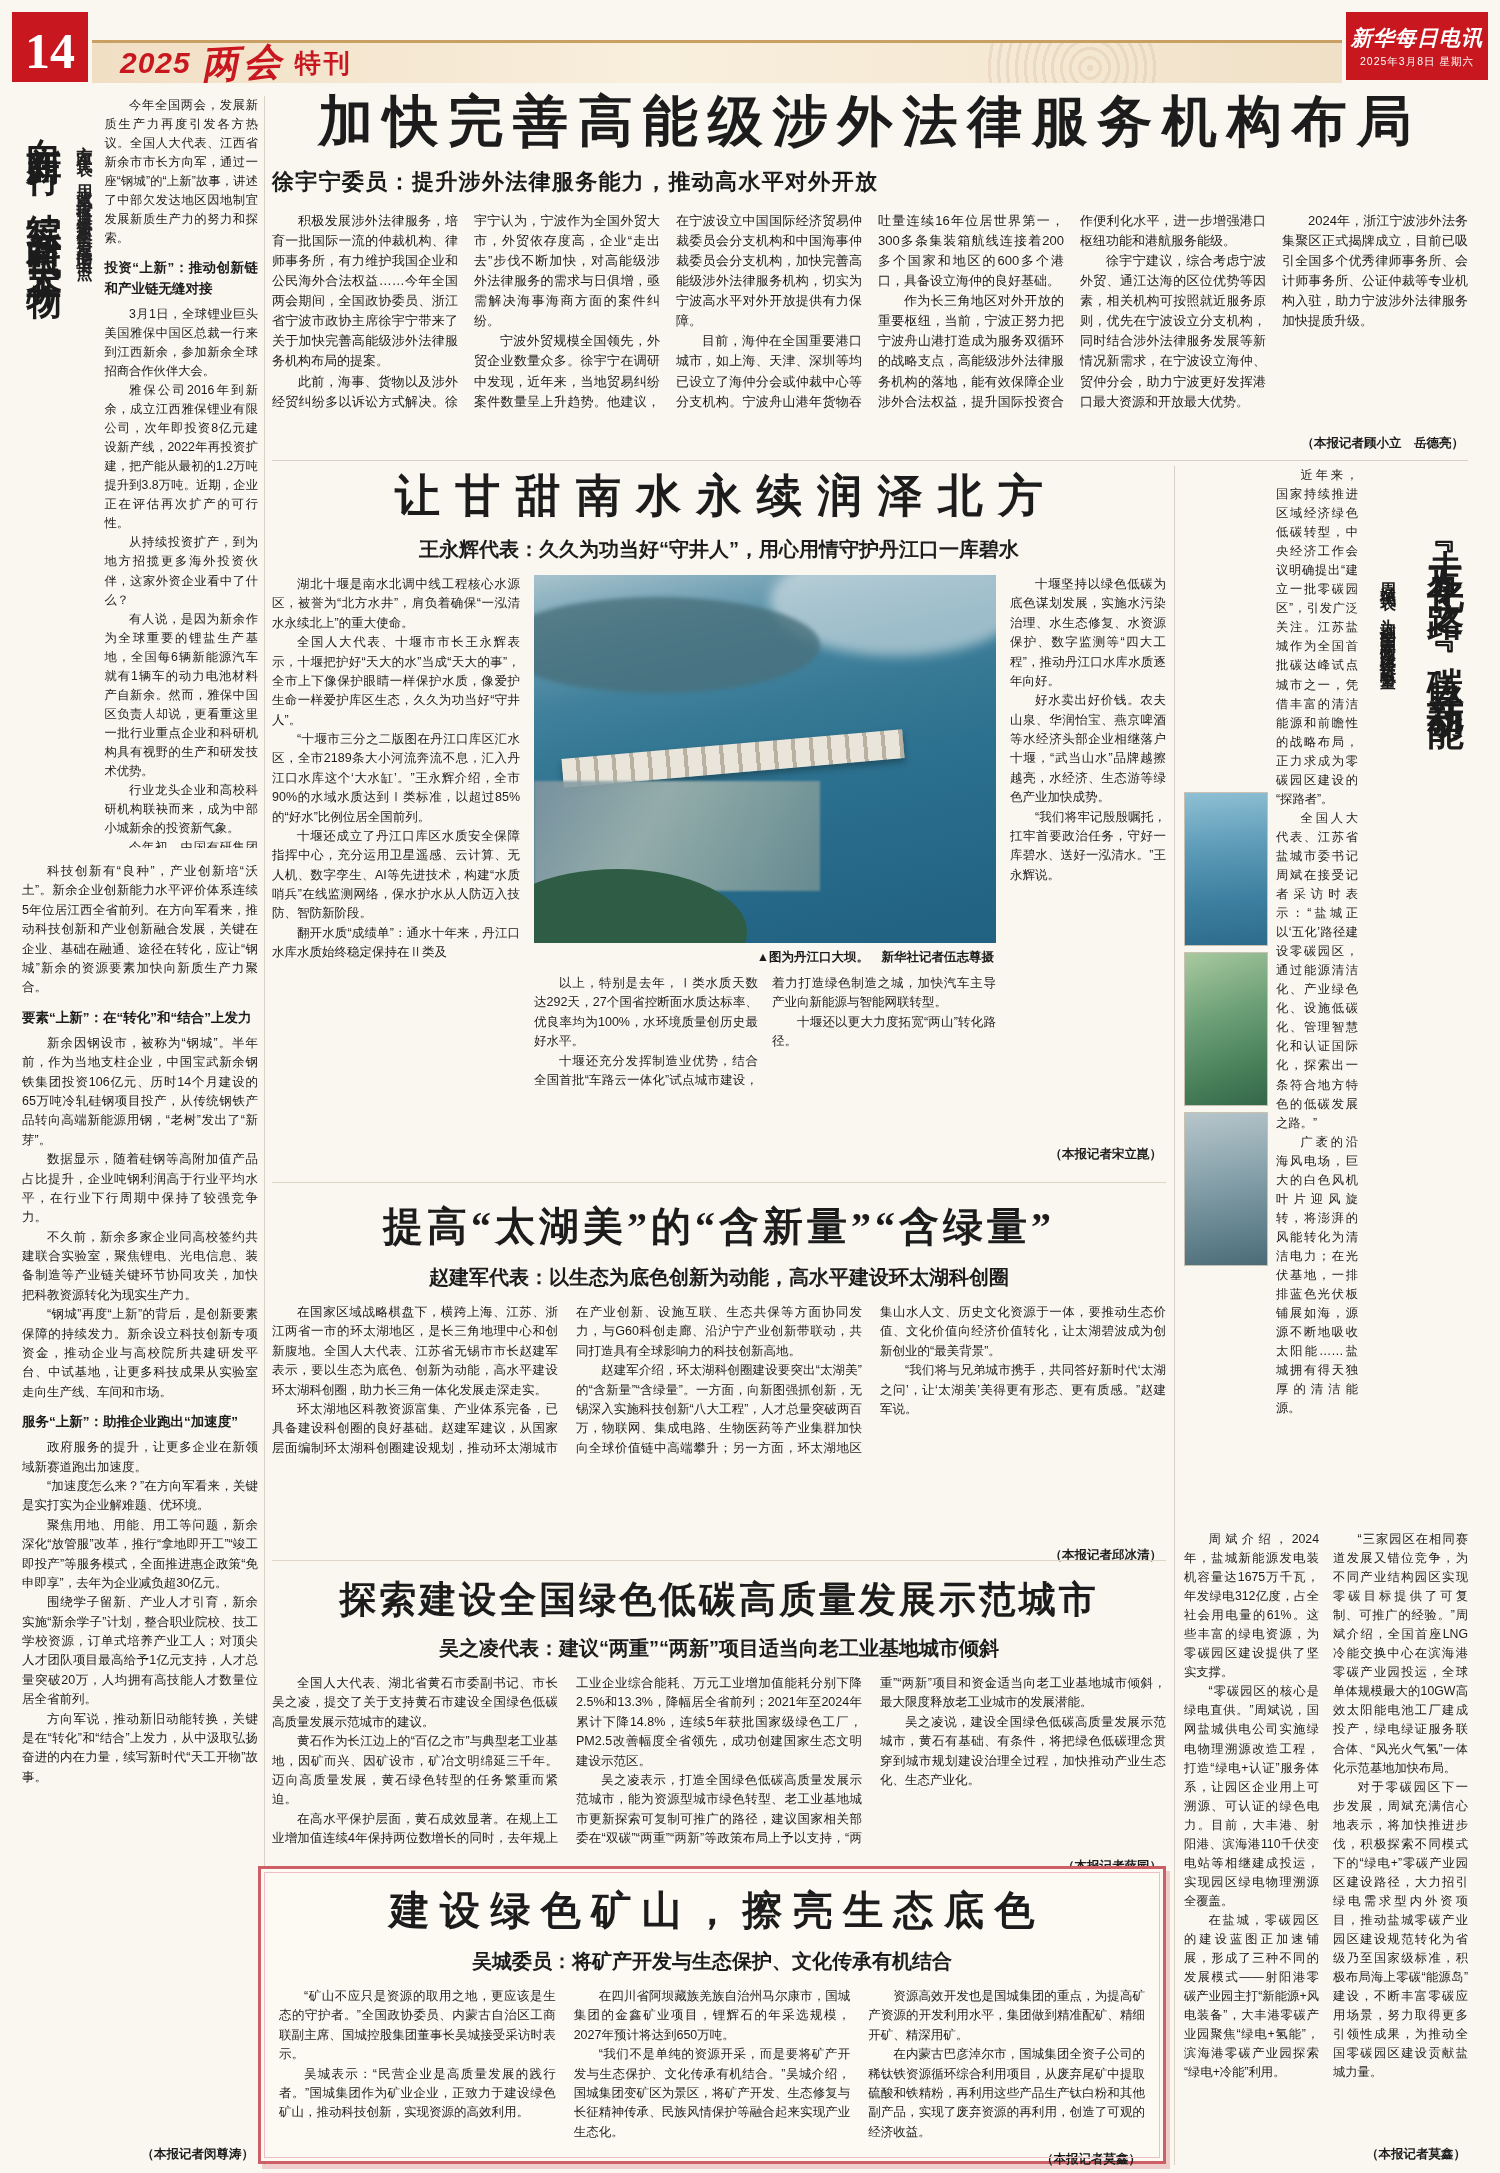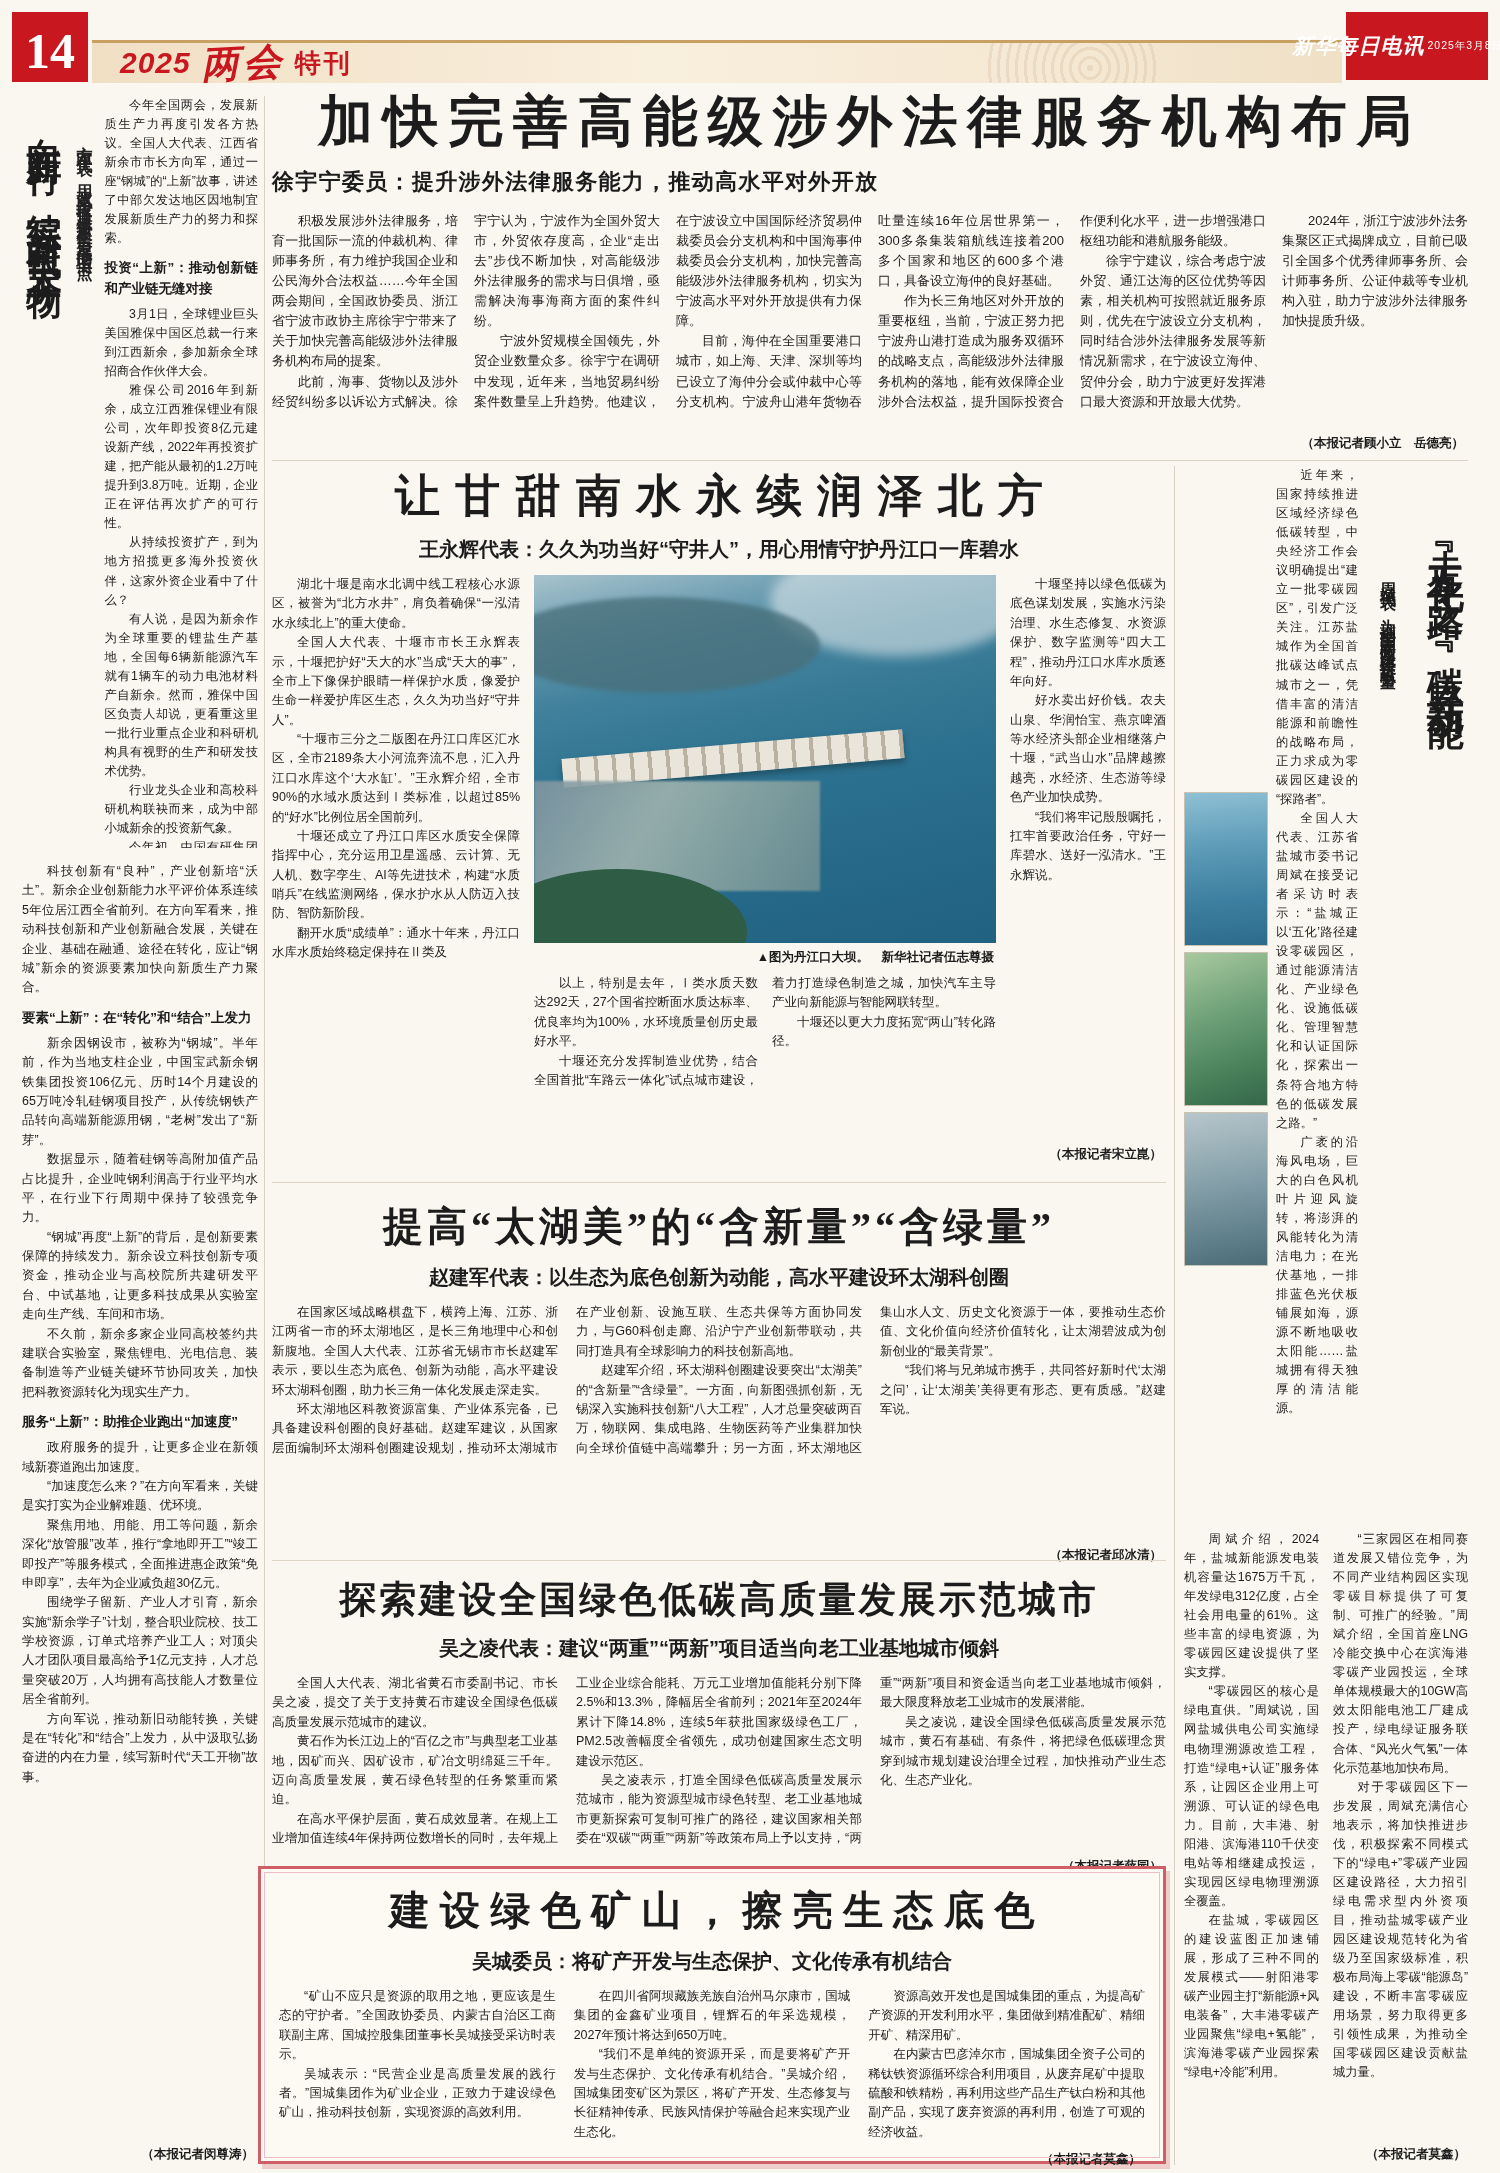--- a/index.html
+++ b/index.html
@@ -20,21 +20,21 @@
     background:linear-gradient(90deg,#f1dfc4 0%,#f9efdd 45%,#f4e7d1 80%,#efe0c6 100%);
     border-top:3px solid #c9a063;display:flex;align-items:center;gap:10px;padding-left:28px;overflow:hidden;}
   .ban-year{color:#c8171e;font-size:30px;font-weight:900;font-style:italic;letter-spacing:1px;}
   .ban-brand{color:#c8171e;font-size:38px;font-weight:900;font-family:"Liberation Serif",serif;
     font-style:italic;transform:rotate(-3deg);letter-spacing:4px;line-height:1;}
   .ban-suffix{color:#c8171e;font-size:26px;font-weight:900;letter-spacing:3px;}
   .ban-orn{position:absolute;right:180px;top:-30px;width:180px;height:110px;border-radius:50%;
     background:repeating-radial-gradient(circle at 60% 50%, rgba(190,150,120,.35) 0 3px, rgba(250,245,235,.1) 3px 9px);
     opacity:.5;}
   .hdr-right{position:absolute;right:12px;top:12px;width:142px;height:68px;background:#c8171e;color:#fff;
-    display:flex;flex-direction:row;align-items:center;justify-content:center;gap:3px;}
+    display:flex;flex-direction:column;align-items:center;justify-content:center;gap:3px;}
   .masthead{font-size:21px;font-weight:900;font-style:italic;font-family:"Liberation Serif",serif;
     letter-spacing:1px;white-space:nowrap;}
   .hdr-date{font-size:10.5px;letter-spacing:1px;white-space:nowrap;}
 
   .vline{position:absolute;width:1px;background:#d9d2c4;}
   .hline{position:absolute;height:1px;background:#d9d2c4;}
 
   
   .art-left{position:absolute;left:22px;top:96px;width:236px;bottom:8px;}
   .left-top{display:flex;height:752px;gap:9px;}
@@ -153,22 +153,22 @@
             <p class="para">今年初，中国有研集团科技有限公司牵手中国锂电巨头之一的赣锋锂业，投资30万吨下一代锂离子电池正极材料项目进入试产，一批创新平台、产业项目接连落地。</p>
           </div>
       </div>
     </div>
     <div class="left-rest">
       <p class="para">科技创新有“良种”，产业创新培“沃土”。新余企业创新能力水平评价体系连续5年位居江西全省前列。在方向军看来，推动科技创新和产业创新融合发展，关键在企业、基础在融通、途径在转化，应让“钢城”新余的资源要素加快向新质生产力聚合。</p>
       <p class="sec-head">要素“上新”：在“转化”和“结合”上发力</p>
       <div>
           <p class="para">新余因钢设市，被称为“钢城”。半年前，作为当地支柱企业，中国宝武新余钢铁集团投资106亿元、历时14个月建设的65万吨冷轧硅钢项目投产，从传统钢铁产品转向高端新能源用钢，“老树”发出了“新芽”。</p>
           <p class="para">数据显示，随着硅钢等高附加值产品占比提升，企业吨钢利润高于行业平均水平，在行业下行周期中保持了较强竞争力。</p>
+          <p class="para">不久前，新余多家企业同高校签约共建联合实验室，聚焦锂电、光电信息、装备制造等产业链关键环节协同攻关，加快把科教资源转化为现实生产力。</p>
           <p class="para">“钢城”再度“上新”的背后，是创新要素保障的持续发力。新余设立科技创新专项资金，推动企业与高校院所共建研发平台、中试基地，让更多科技成果从实验室走向生产线、车间和市场。</p>
-          <p class="para">不久前，新余多家企业同高校签约共建联合实验室，聚焦锂电、光电信息、装备制造等产业链关键环节协同攻关，加快把科教资源转化为现实生产力。</p>
         </div>
       <p class="sec-head">服务“上新”：助推企业跑出“加速度”</p>
       <div>
           <p class="para">政府服务的提升，让更多企业在新领域新赛道跑出加速度。</p>
           <p class="para">“加速度怎么来？”在方向军看来，关键是实打实为企业解难题、优环境。</p>
           <p class="para">聚焦用地、用能、用工等问题，新余深化“放管服”改革，推行“拿地即开工”“竣工即投产”等服务模式，全面推进惠企政策“免申即享”，去年为企业减负超30亿元。</p>
           <p class="para">围绕学子留新、产业人才引育，新余实施“新余学子”计划，整合职业院校、技工学校资源，订单式培养产业工人；对顶尖人才团队项目最高给予1亿元支持，人才总量突破20万，人均拥有高技能人才数量位居全省前列。</p>
           <p class="para">方向军说，推动新旧动能转换，关键是在“转化”和“结合”上发力，从中汲取弘扬奋进的内在力量，续写新时代“天工开物”故事。</p>
         </div>
     </div>

